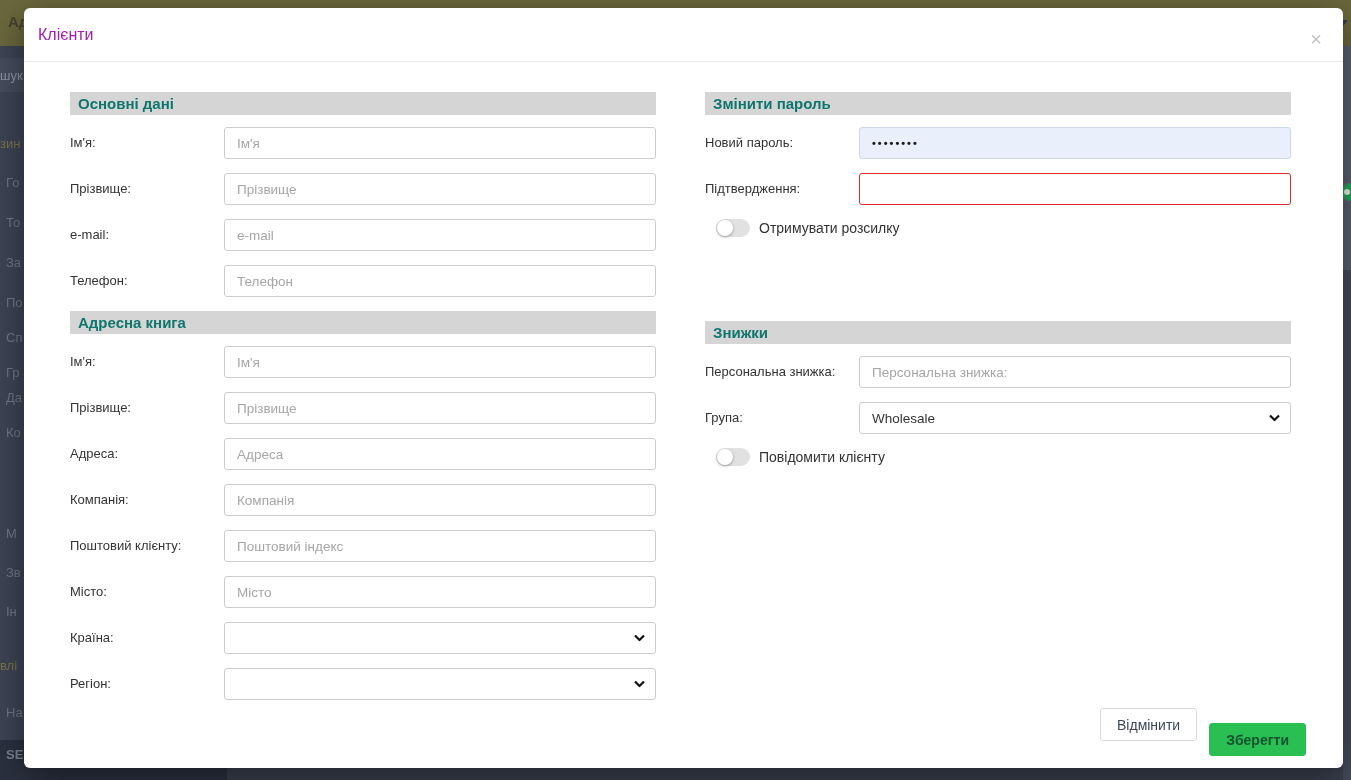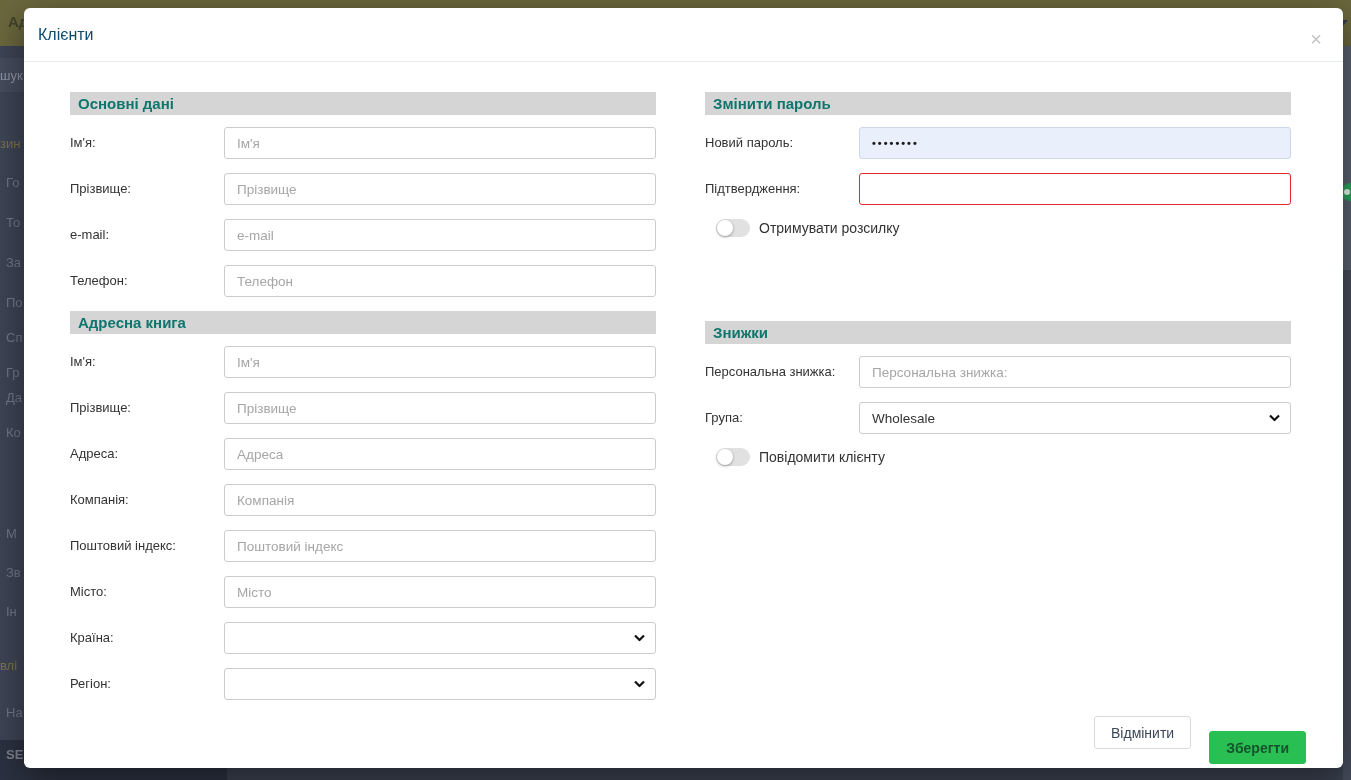--- a/index.html
+++ b/index.html
@@ -29,21 +29,21 @@
   .bg-green-badge { position:absolute; left:1341px; top:183px; width:18px; height:18px;
     border-radius:50%; background:#2aa35b; }
   .bg-green-badge::after { content:""; position:absolute; left:3px; top:6px; width:6px; height:6px;
     border-radius:50%; background:#e6f5ec; }
 
   
   .modal { position:absolute; left:24px; top:8px; width:1319px; height:760px; background:#fff;
     border-radius:6px; box-shadow:0 10px 35px rgba(0,0,0,.45); z-index:10; }
   .modal-header { height:54px; display:flex; align-items:center; padding:0 14px;
     border-bottom:1px solid #e9e9e9; }
-  .modal-title { font-size:16px; color:#0c4a6e; }
+  .modal-title { font-size:16px; color:#a21caf; }
   .modal-close { position:absolute; right:21px; top:21px; font-size:20px; line-height:20px;
     color:#c3c3c3; cursor:pointer; font-weight:400; }
   .modal-body { display:flex; gap:49px; padding:30px 52px 0 46px; }
   .col { width:586px; flex:none; }
 
   .sec-h { height:23px; line-height:23px; background:#d5d5d5; padding-left:8px;
     font-size:15px; font-weight:700; color:#0f766e; margin-bottom:12px; }
   .sec-h.mt-left { margin-top:10px; }
   .sec-h.mt-right { margin-top:84px;padding-left:8px; }
 
@@ -62,21 +62,21 @@
   .selwrap .chev { position:absolute; right:11px; top:50%; transform:translateY(-50%);
     pointer-events:none; display:flex; }
 
   .toggle-row { display:flex; align-items:center; height:18px; margin:2px 0 0 11px; }
   .toggle { position:relative; width:34px; height:18px; border-radius:9px; background:#e1e1e1;
     flex:none; cursor:pointer; }
   .toggle .knob { position:absolute; left:1px; top:1px; width:16px; height:16px; border-radius:50%;
     background:#fff; box-shadow:0 1px 3px rgba(0,0,0,.35); }
   .toggle-lbl { margin-left:9px; font-size:14px; color:#333; }
 
-  .modal-footer { position:absolute; right:37px; bottom:4px; display:flex; gap:18px; }
+  .modal-footer { position:absolute; right:37px; bottom:12px; display:flex; gap:12px; }
   .btn { height:33px; padding:0 16px; border-radius:3px; font-size:14px; cursor:pointer;
     font-family:"Liberation Sans","DejaVu Sans",sans-serif; }
   .btn-cancel { background:#fff; border:1px solid #d7dbdf; color:#3c4858; }
   .btn-save { background:#2abf53; border:1px solid #2abf53; color:#14532d; font-weight:700;margin-top:15px; }
 </style>
 </head>
 <body>
 
 <div>
   <div class="bg-topbar">
@@ -148,21 +148,21 @@
       </div>
       <div class="frow">
         <span class="lbl">Адреса:</span>
         <input class="ctrl" type="text" placeholder="Адреса" style="">
       </div>
       <div class="frow">
         <span class="lbl">Компанія:</span>
         <input class="ctrl" type="text" placeholder="Компанія" style="">
       </div>
       <div class="frow">
-        <span class="lbl">Поштовий індекс:</span>
+        <span class="lbl">Поштовий клієнту:</span>
         <input class="ctrl" type="text" placeholder="Поштовий індекс" style="">
       </div>
       <div class="frow">
         <span class="lbl">Місто:</span>
         <input class="ctrl" type="text" placeholder="Місто" style="">
       </div>
 
       <div class="frow">
         <span class="lbl">Країна:</span>
         <span class="selwrap">

